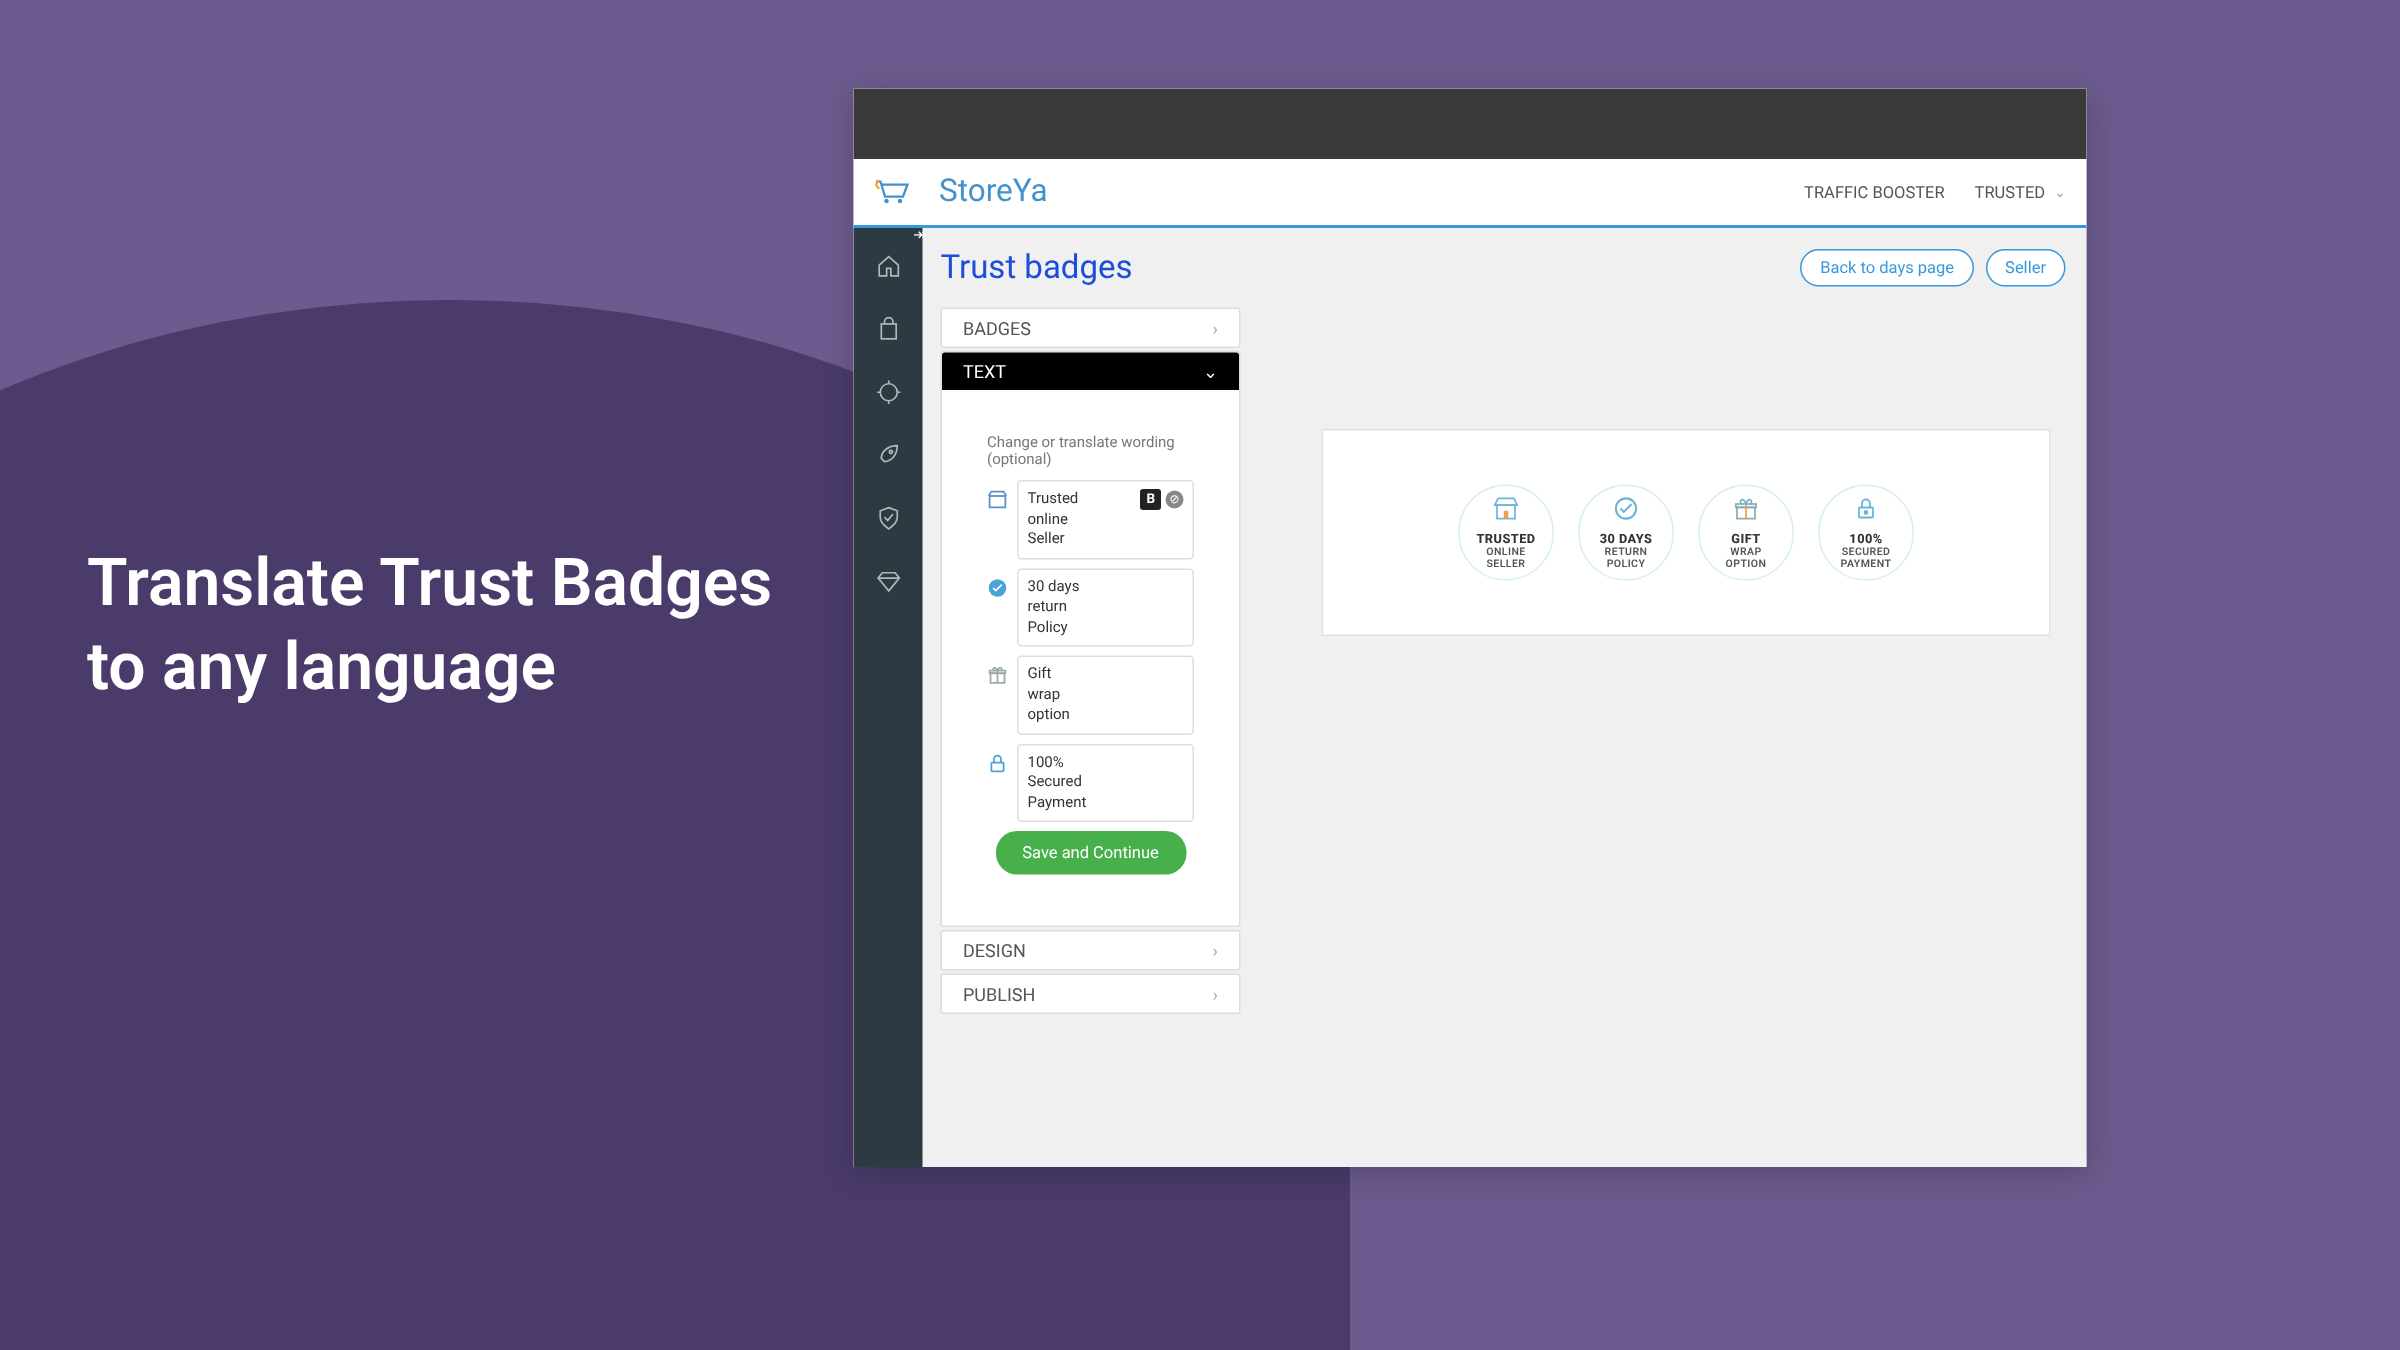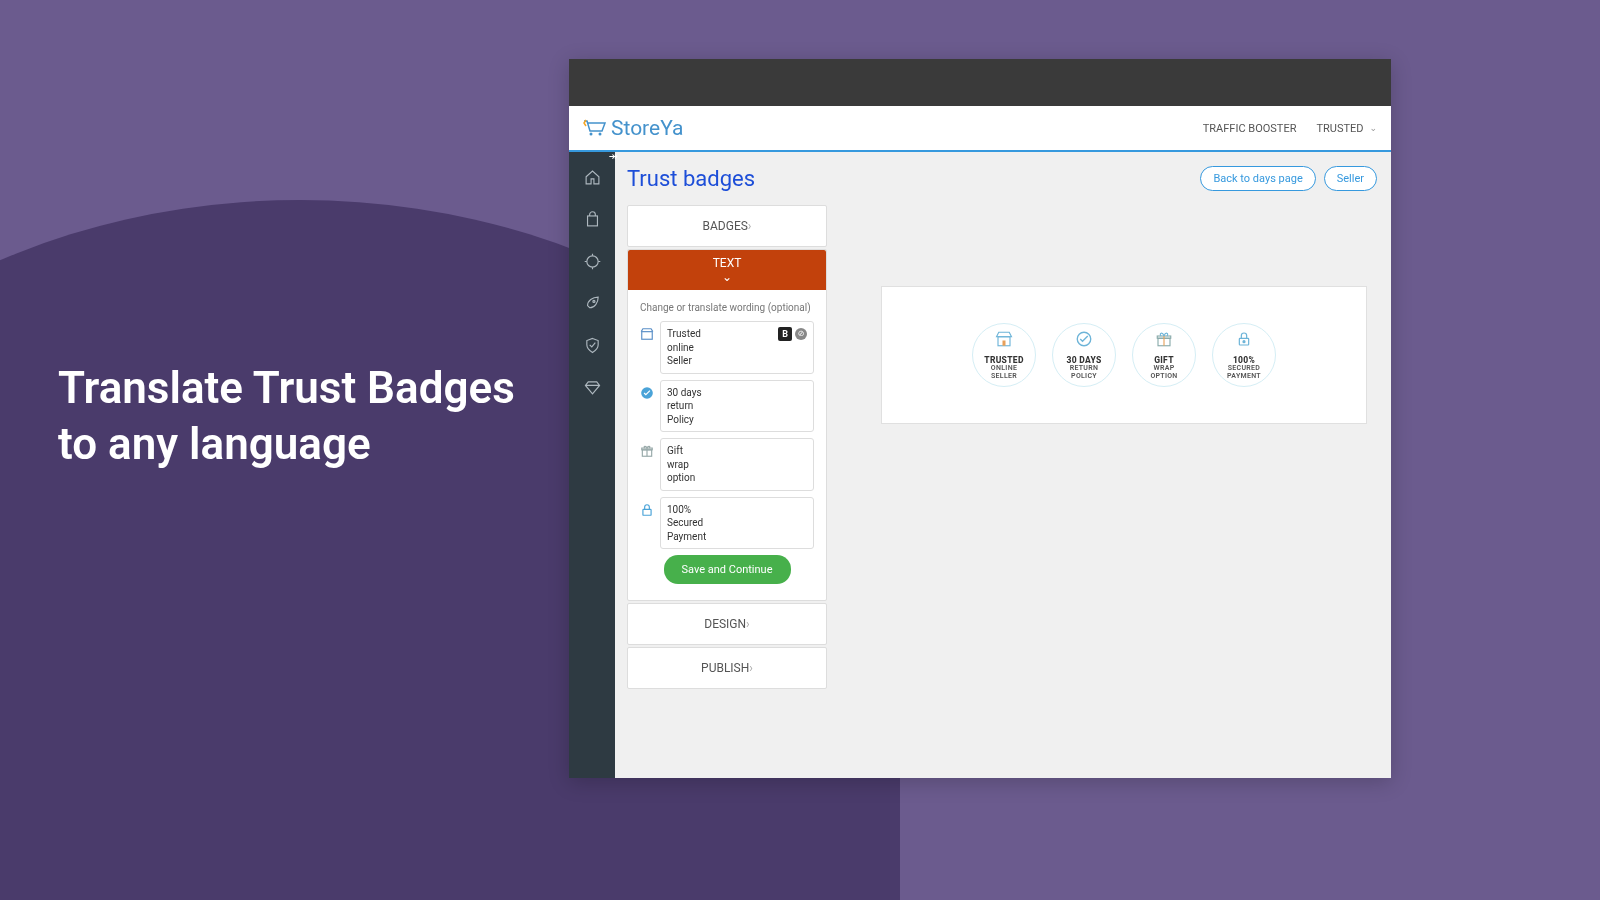--- a/index.html
+++ b/index.html
@@ -35,21 +35,21 @@
   background: #f0f0f0;
   box-shadow: 0 4px 20px rgba(0,0,0,0.2);
   overflow: hidden;
 }
 
 .titlebar { height: 47px; background: #3a3a3a; }
 
 .topbar { height: 46px; background: #fff; border-bottom: 2px solid #3699de; display: flex; align-items: center; padding: 0 14px; }
 .logo { display: flex; align-items: center; gap: 4px; }
 .logo-icon { display: inline-flex; align-items: center; }
-.logo-text { font-size: 21px; font-weight: 400; color: #4492cc; }
+.logo-text { font-size: 21px; font-weight: 400; color: #4492cc; margin-left: 15px; }
 .nav-links { margin-left: auto; display: flex; gap: 20px; align-items: center; font-size: 11px; color: #555; }
 .nav-link { display: flex; align-items: center; gap: 6px; }
 .chev { font-size: 9px; color: #999; }
 
 .main-area { display: flex; height: calc(100% - 93px); }
 
 .sidebar-icons { width: 46px; background: #2e3a42; display: flex; flex-direction: column; padding-top: 4px; position: relative; }
 .collapse-handle { position: absolute; top: -2px; right: -3px; color: #fff; font-size: 11px; }
 .side-icon { height: 42px; display: flex; align-items: center; justify-content: center; color: #aeb8bf; }
 .side-icon svg { width: 17px; height: 17px; }
@@ -62,26 +62,26 @@
 .page-title { font-size: 22px; font-weight: 400; color: #1d4ed8; }
 
 .head-buttons { position: absolute; top: 14px; right: 14px; display: flex; gap: 8px; }
 .pill-btn {
   border: 1px solid #3699de; color: #3699de; background: #fff;
   border-radius: 14px; padding: 5px 12px; font-size: 11px; cursor: pointer;
 }
 
 .accordion { margin-top: 14px; }
 .acc-item { background: #fff; border: 1px solid #ddd; border-radius: 2px; margin-bottom: 2px; }
-.acc-header { height: 40px; display: flex; align-items: center; padding: 0 14px; font-size: 12px; color: #555; cursor: pointer; justify-content: center; }
+.acc-header { height: 25px; display: flex; align-items: center; padding: 0 14px; font-size: 12px; color: #555; cursor: pointer; justify-content: space-between; }
 .acc-header .arr { color: #aaa; font-size: 12px; }
-.acc-active .acc-header { background: #c2410c; color: #fff; border-radius: 2px 2px 0 0; flex-direction: column; }
+.acc-active .acc-header { background: #000000; color: #fff; border-radius: 2px 2px 0 0; }
 .acc-active .acc-header .arr { color: #fff; }
 
-.acc-body { padding: 12px; font-size: 10px; color: #666; }
+.acc-body { padding: 30px; font-size: 10px; color: #666; }
 .acc-help { font-size: 10px; color: #777; margin-bottom: 8px; }
 
 .field-row { display: flex; align-items: flex-start; gap: 6px; margin-bottom: 6px; }
 .field-icon { width: 14px; height: 14px; flex-shrink: 0; display:flex; align-items:center; justify-content:center; margin-top: 6px; }
 .field-input {
   flex: 1; border: 1px solid #ddd; border-radius: 3px; padding: 5px 6px;
   font-size: 10px; color: #333; line-height: 1.35; background: #fff; min-height: 36px;
   display: flex; align-items: flex-start; justify-content: space-between; gap: 4px;
 }
 .field-input div { white-space: pre-line; }

